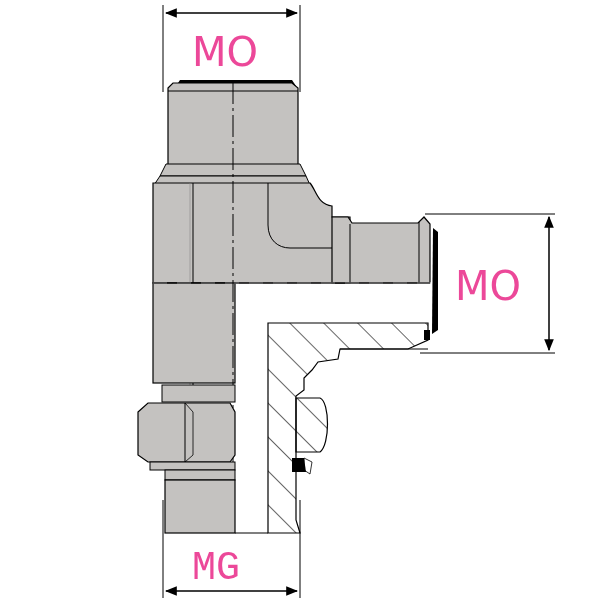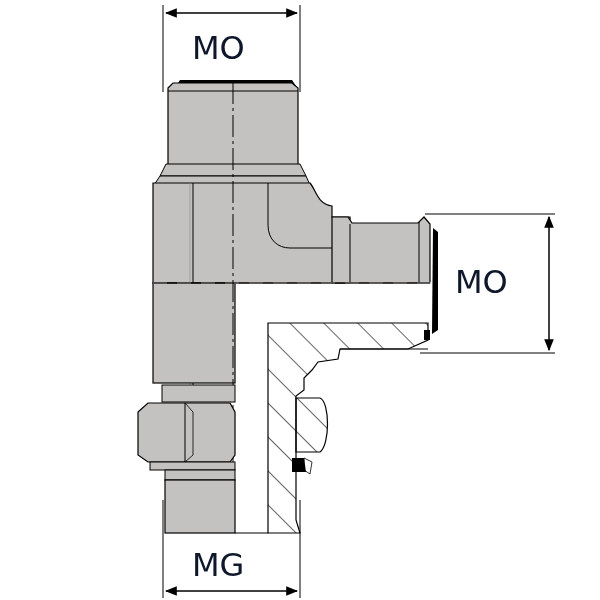--- a/index.html
+++ b/index.html
@@ -1,28 +1,28 @@
 <!DOCTYPE html>
 <html><head>
 <meta charset="utf-8">
 <style>
   html, body { margin: 0; padding: 0; background: #ffffff; }
   body { width: 600px; height: 600px; position: relative; overflow: hidden; }
   #drawing { position: absolute; left: 0; top: 0; width: 600px; height: 600px; }
   .dim-label {
     position: absolute;
     font-family: "DejaVu Sans", "Liberation Sans", sans-serif;
-    font-size: 32px;
-    color: #0f172a;
+    font-size: 40px;
+    color: #ec4899;
     line-height: 1;
     letter-spacing: 0px;
   }
   #label-top { left: 192px; top: 32px; }
   #label-right { left: 455px; top: 266px; }
-  #label-bottom { left: 192px; top: 549px; }
+  #label-bottom { left: 192px; top: 549px; font-family: Liberation Mono, monospace; }
 </style>
 </head>
 <body>
 
 <svg id="drawing" viewBox="0 0 600 600" xmlns="http://www.w3.org/2000/svg">
   <defs>
     <pattern id="hatch" patternUnits="userSpaceOnUse" width="24" height="24" patternTransform="rotate(-45)">
       <line x1="0" y1="0" x2="0" y2="24" stroke="#000" stroke-width="1.2"></line>
     </pattern>
     <marker id="arrow" viewBox="0 0 10 10" refX="9" refY="5" markerWidth="8" markerHeight="8" orient="auto-start-reverse">

